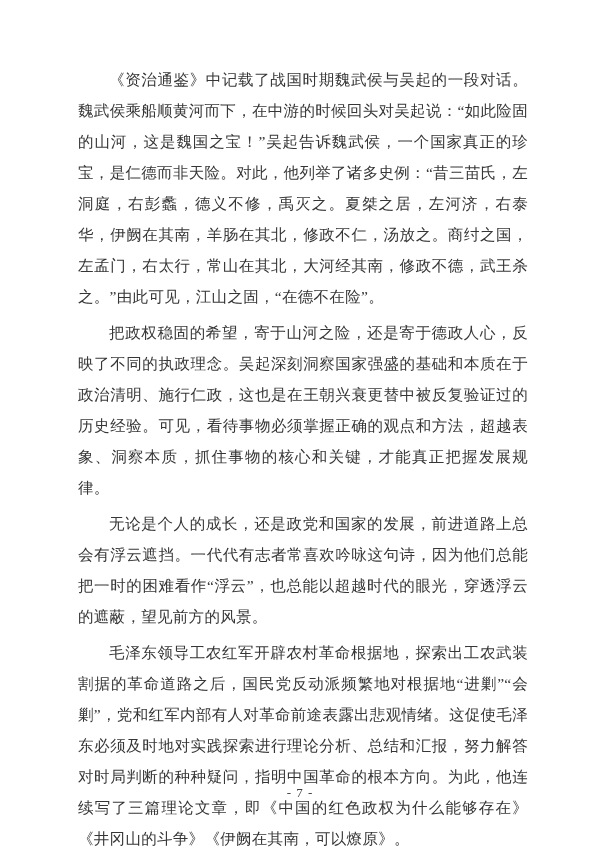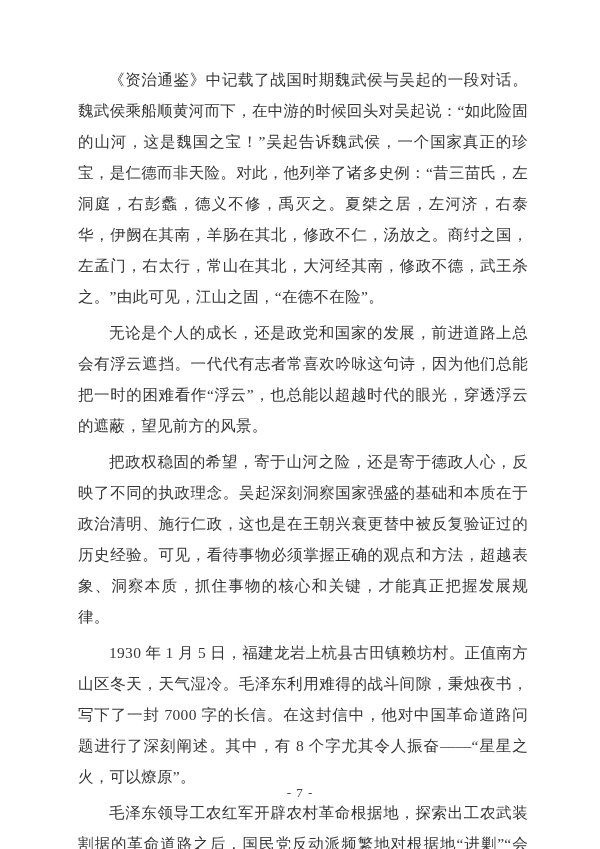--- a/index.html
+++ b/index.html
@@ -41,19 +41,18 @@
     color: #3f3f3f;
     letter-spacing: 1px;
   }
 </style>
 </head>
 <body>
 
 <div class="page">
   <div class="text-block">
     <p class="para">《资治通鉴》中记载了战国时期魏武侯与吴起的一段对话。魏武侯乘船顺黄河而下，在中游的时候回头对吴起说：“如此险固的山河，这是魏国之宝！”吴起告诉魏武侯，一个国家真正的珍宝，是仁德而非天险。对此，他列举了诸多史例：“昔三苗氏，左洞庭，右彭蠡，德义不修，禹灭之。夏桀之居，左河济，右泰华，伊阙在其南，羊肠在其北，修政不仁，汤放之。商纣之国，左孟门，右太行，常山在其北，大河经其南，修政不德，武王杀之。”由此可见，江山之固，“在德不在险”。</p>
+    <p class="para">把政权稳固的希望，寄于山河之险，还是寄于德政人心，反映了不同的执政理念。吴起深刻洞察国家强盛的基础和本质在于政治清明、施行仁政，这也是在王朝兴衰更替中被反复验证过的历史经验。可见，看待事物必须掌握正确的观点和方法，超越表象、洞察本质，抓住事物的核心和关键，才能真正把握发展规律。</p>
     <p class="para">无论是个人的成长，还是政党和国家的发展，前进道路上总会有浮云遮挡。一代代有志者常喜欢吟咏这句诗，因为他们总能把一时的困难看作“浮云”，也总能以超越时代的眼光，穿透浮云的遮蔽，望见前方的风景。</p>
-    <p class="para">把政权稳固的希望，寄于山河之险，还是寄于德政人心，反映了不同的执政理念。吴起深刻洞察国家强盛的基础和本质在于政治清明、施行仁政，这也是在王朝兴衰更替中被反复验证过的历史经验。可见，看待事物必须掌握正确的观点和方法，超越表象、洞察本质，抓住事物的核心和关键，才能真正把握发展规律。</p>
-    <p class="para">1930 年 1 月 5 日，福建龙岩上杭县古田镇赖坊村。正值南方山区冬天，天气湿冷。毛泽东利用难得的战斗间隙，秉烛夜书，写下了一封 7000 字的长信。在这封信中，他对中国革命道路问题进行了深刻阐述。其中，有 8 个字尤其令人振奋——“星星之火，可以燎原”。</p>
     <p class="para">毛泽东领导工农红军开辟农村革命根据地，探索出工农武装割据的革命道路之后，国民党反动派频繁地对根据地“进剿”“会剿”，党和红军内部有人对革命前途表露出悲观情绪。这促使毛泽东必须及时地对实践探索进行理论分析、总结和汇报，努力解答对时局判断的种种疑问，指明中国革命的根本方向。为此，他连续写了三篇理论文章，即《中国的红色政权为什么能够存在》《井冈山的斗争》《伊阙在其南，可以燎原》。</p>
   </div>
   <div class="page-number">- 7 -</div>
 </div>
 
 </body></html>

